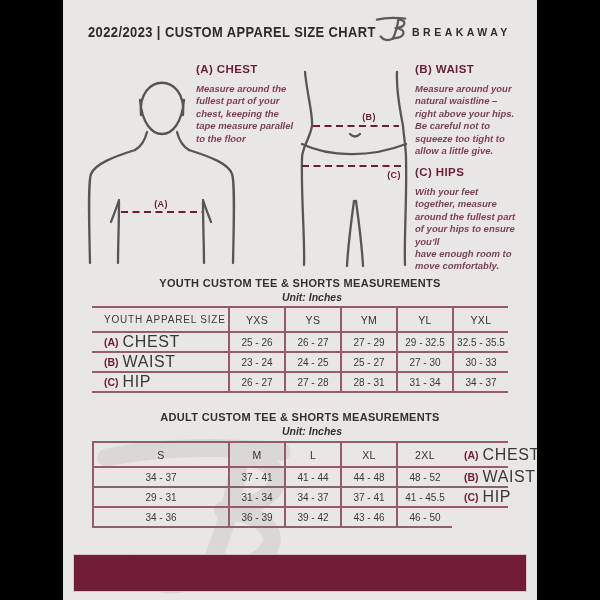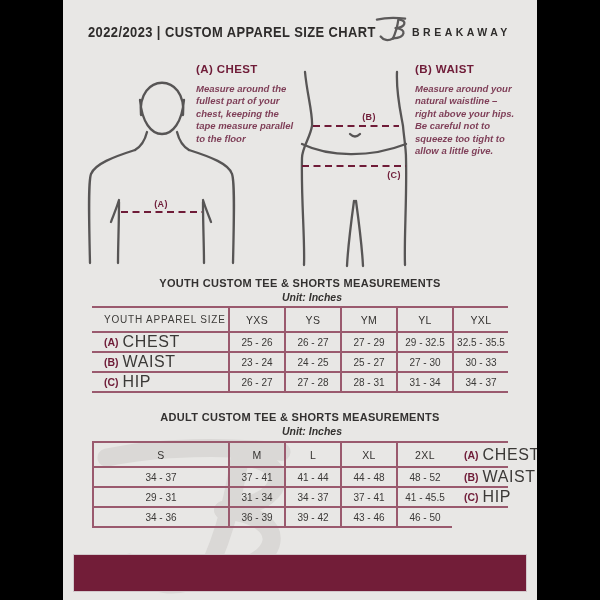--- a/index.html
+++ b/index.html
@@ -121,20 +121,30 @@
 
     <div class="guide g-chest">
       <h3>(A) CHEST</h3>
       <div class="ln">Measure around the</div>
       <div class="ln">fullest part of your</div>
       <div class="ln">chest, keeping the</div>
       <div class="ln">tape measure parallel</div>
       <div class="ln">to the floor</div>
     </div>
 
+    <div class="guide g-hips">
+      <h3>(C) HIPS</h3>
+      <div class="ln">With your feet</div>
+      <div class="ln">together, measure</div>
+      <div class="ln">around the fullest part</div>
+      <div class="ln">of your hips to ensure</div>
+      <div class="ln">you'll</div>
+      <div class="ln">have enough room to</div>
+      <div class="ln">move comfortably.</div>
+    </div>
 
     <svg class="watermark" viewBox="0 0 36 34">
       <path d="M 33,6 C 24,5 12,5 3,7"></path>
       <path d="M 26,6 C 25,13 23,21 20,27"></path>
       <path d="M 27,7 C 35,8 34,15 23,16"></path>
       <path d="M 23,16 C 35,17 34,26 20,27"></path>
       <path d="M 20,27 C 15,30 10,29 7,25"></path>
     </svg>
 
     <div class="sec-title t-youth-title">YOUTH CUSTOM TEE &amp; SHORTS MEASUREMENTS</div>

